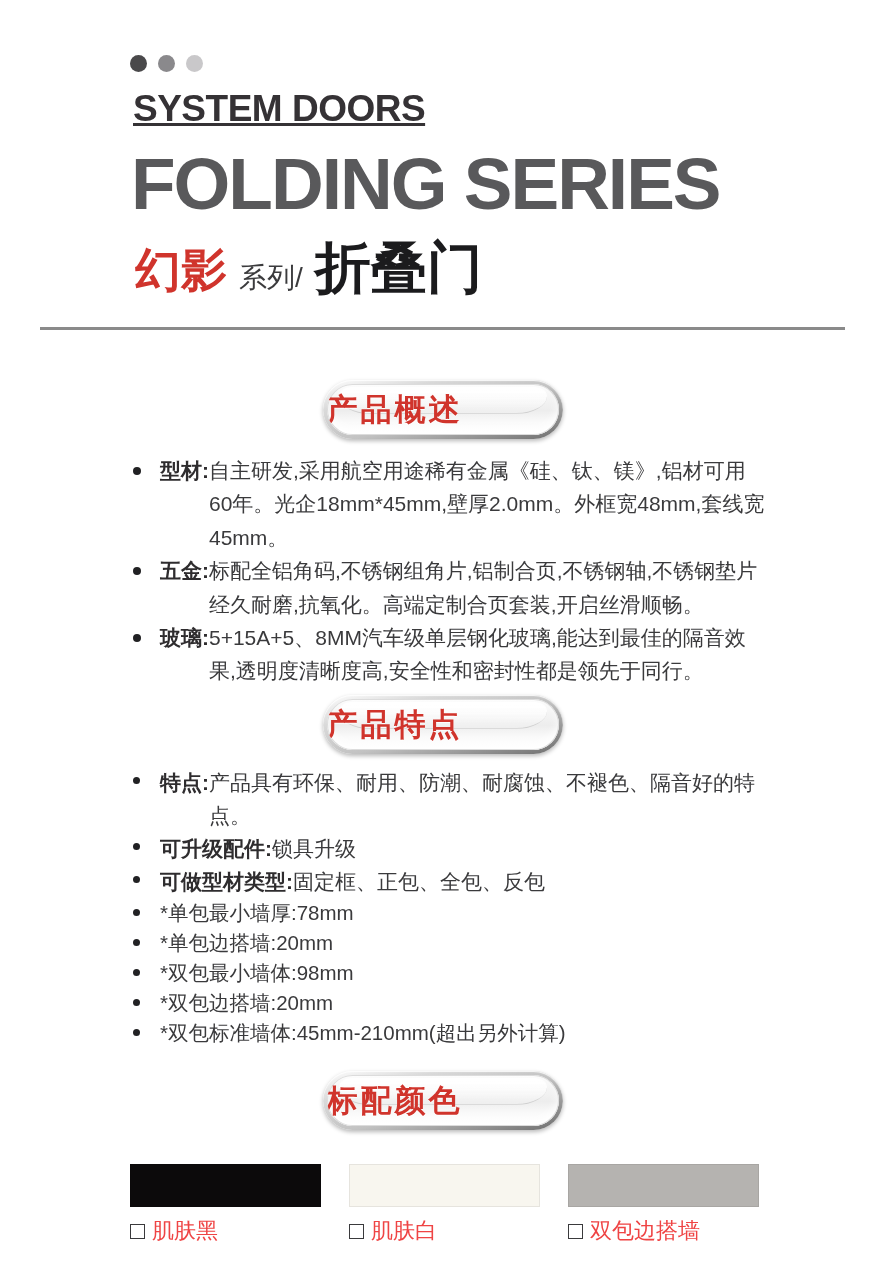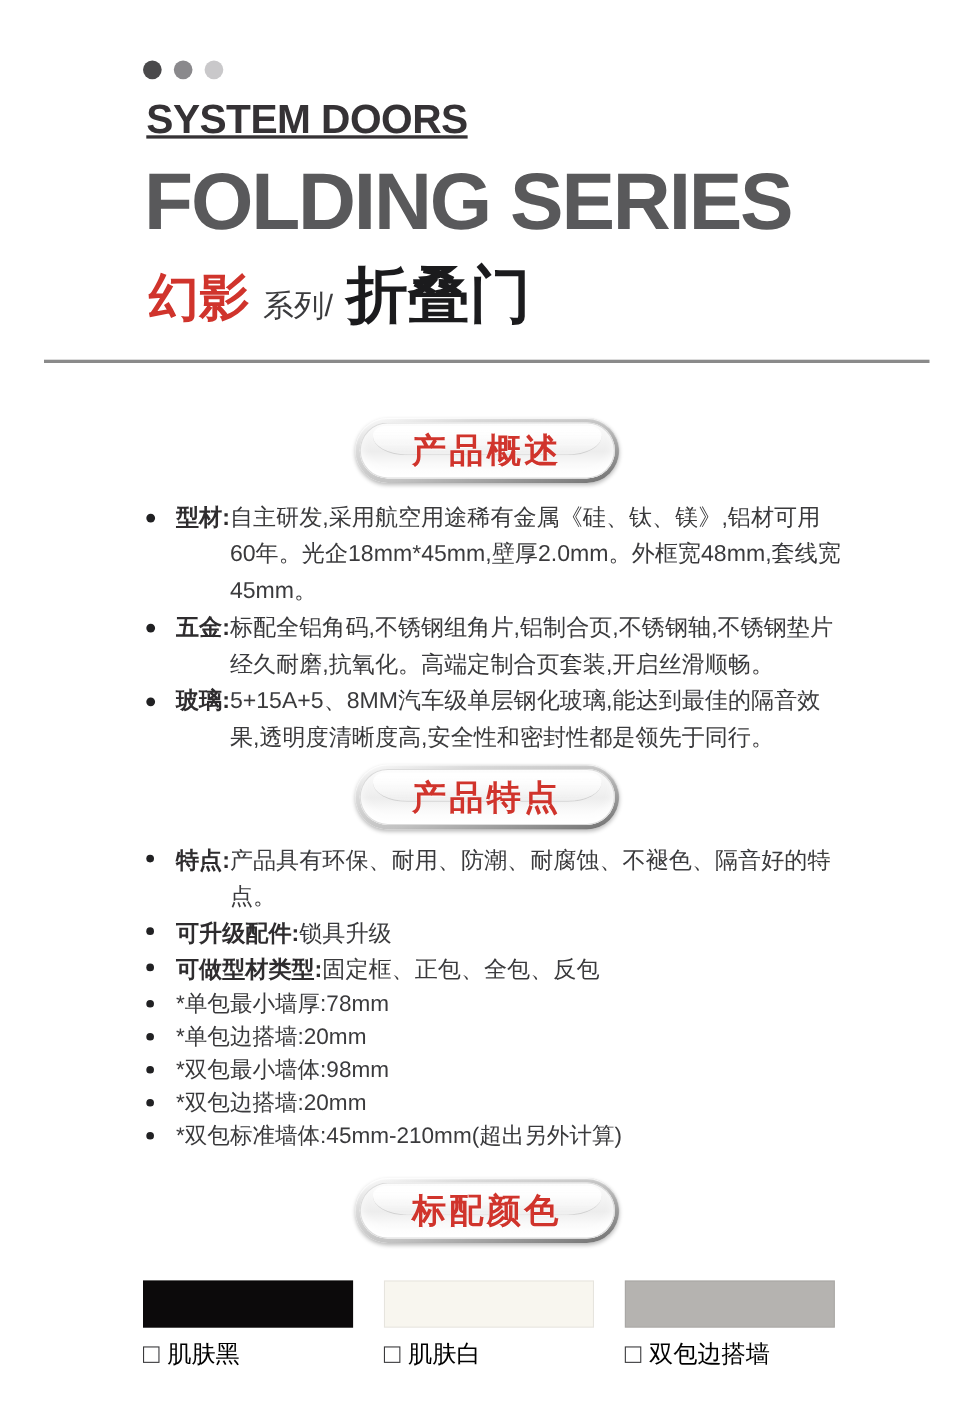--- a/index.html
+++ b/index.html
@@ -42,21 +42,21 @@
     border-radius:30px;padding:4px;
     background:linear-gradient(165deg,#ffffff 0%,#d9d9d9 25%,#c2c2c2 55%,#6d6d6d 100%);
     box-shadow:0 2px 4px rgba(0,0,0,0.28), inset 0 1px 1px rgba(255,255,255,0.9);
     cursor:pointer;
   }
   .pill-top1{top:380px;} .pill-top2{top:695px;} .pill-top3{top:1071px;}
   .pill-inner{
     position:relative;width:100%;height:100%;border-radius:26px;overflow:hidden;
     background:linear-gradient(180deg,#fdfdfd 0%,#ededed 52%,#fafafa 75%,#ffffff 100%);
     box-shadow:inset 0 0 0 1px #dcdcdc, inset 0 -6px 10px rgba(255,255,255,0.9);
-    display:flex;align-items:center;justify-content:center;font-family:Liberation Mono, monospace;
+    display:flex;align-items:center;font-family:Liberation Mono, monospace;
   }
   .pill-inner::before{
     content:"";position:absolute;top:3px;left:12px;right:12px;height:26px;
     border-radius:22px 22px 60px 60px / 18px 18px 34px 34px;
     background:linear-gradient(180deg,#ffffff 10%,rgba(244,244,244,0.15) 100%);
     border-bottom:1px solid rgba(150,150,150,0.35);
   }
   .pill-label{
     position:relative;z-index:1;
     font-size:31px;font-weight:700;letter-spacing:3px;
@@ -80,21 +80,21 @@
   .item-label{font-weight:700;white-space:nowrap;color:#2e2c2e;}
   .item-text{flex:1;}
   
   .colors-row{position:absolute;top:1164px;left:130px;display:flex;gap:28px;}
   .swatch-block{width:191px;}
   .swatch{
     width:191px;height:43px;border:1px solid rgba(0,0,0,0.07);
   }
   .swatch-label{
     margin-top:13px;display:flex;align-items:center;gap:7px;
-    font-size:22px;color:#000000;line-height:1;
+    font-size:22px;color:#ef4444;line-height:1;
   }
   .checkbox-glyph{
     flex:none;width:15px;height:15px;border:1.5px solid #3a3a3c;background:#fff;
   }
 </style>
 </head>
 <body>
 
 <div class="dots">
 

